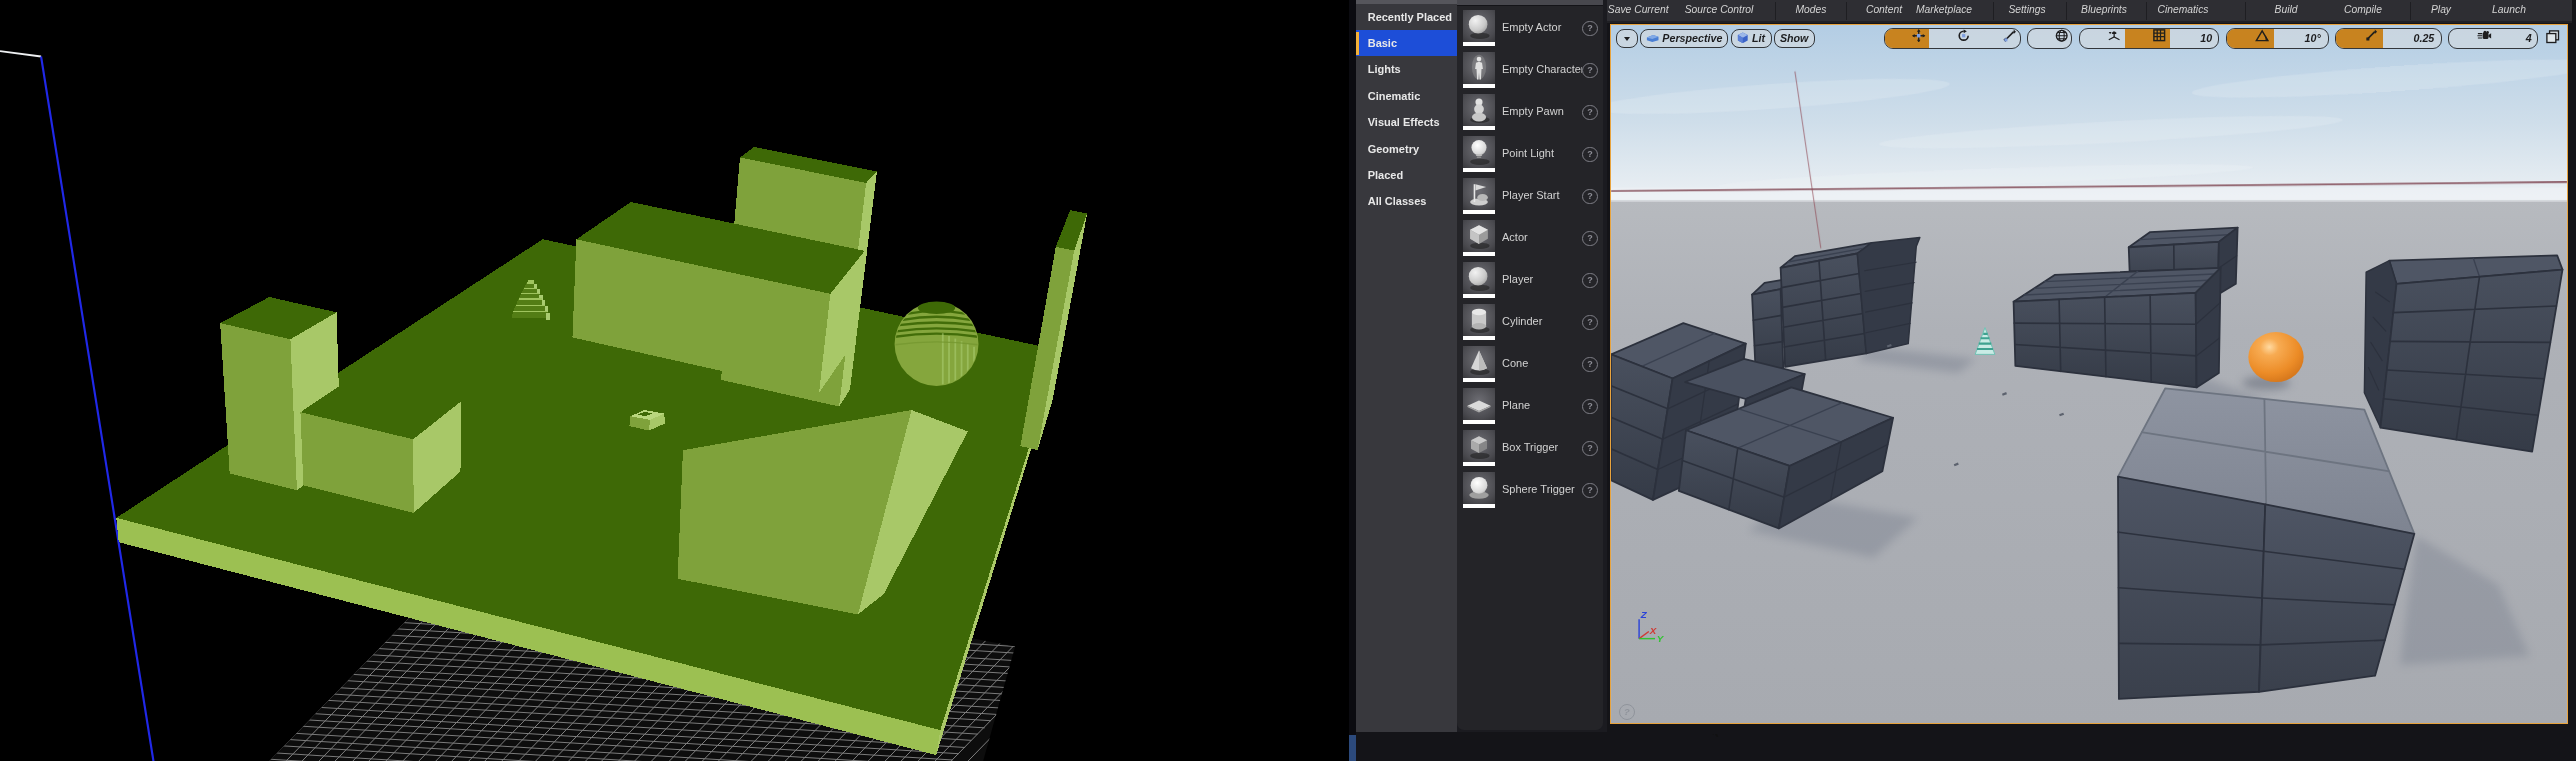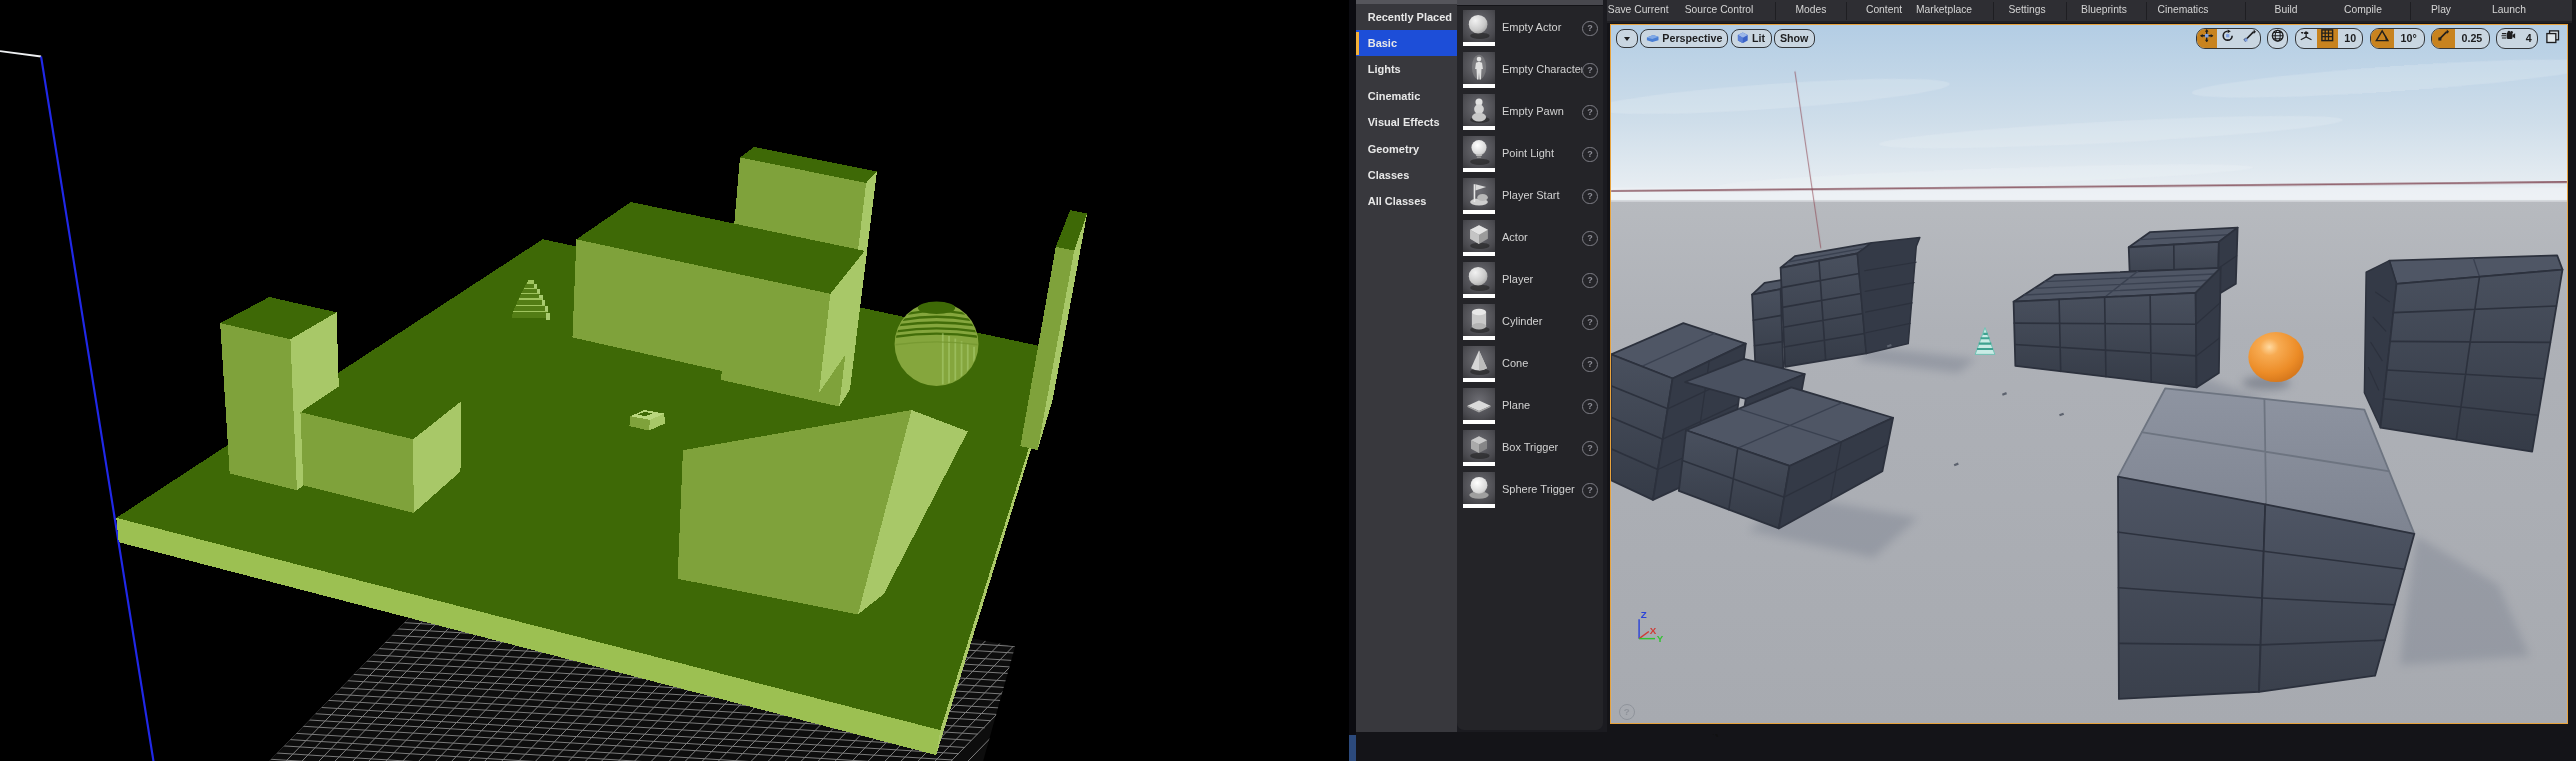--- a/index.html
+++ b/index.html
@@ -16,32 +16,32 @@
   .cat-row.selected::before{content:"";position:absolute;left:0;top:1.8px;bottom:1.8px;width:2.7px;background:#f3b13a;}
   #items-col{position:absolute;left:108px;top:0;width:150px;height:732px;background:#1b1b20;}
   #items-panel{position:absolute;left:0;top:0;width:146px;height:730px;background:#242428;border-radius:0 0 7.1px 7.1px;}
   #items-panel .top-sliver{height:5.4px;background:#48484e;border-bottom:0.9px solid #141418;}
   .item-row{position:relative;height:42px;}
   .item-icon{position:absolute;left:6.3px;top:3.6px;width:32px;height:36px;}
   .item-icon svg{display:block;}
   .item-icon-bar{height:3.6px;background:#fff;}
   .item-label{position:absolute;left:45px;top:0;height:42px;line-height:42px;color:#d2d2d2;font-size:11px;white-space:nowrap;overflow:hidden;width:80px;}
   .help-circle{position:absolute;right:5.4px;top:14.3px;width:13.4px;height:13.4px;border:1.3px solid #7e7e86;border-radius:50%;color:#8e8e96;font-size:9px;font-weight:bold;text-align:center;line-height:13.4px;}
-  #main-col{position:absolute;left:258px;top:0;width:969px;height:762px;}
+  #main-col{position:absolute;left:258px;top:0;width:969px;height:762px;font-style:italic;}
   #ue-toolbar{position:absolute;left:0;top:0;width:969px;height:21.4px;background:#2e2e33;border-bottom:2.7px solid #202024;}
   .tb-item{position:absolute;top:0;width:82px;height:21.4px;line-height:19.6px;text-align:center;color:#d4d4d4;font-size:10.3px;cursor:pointer;}
   .tb-sep{position:absolute;top:1.8px;width:0.9px;height:18px;background:#1e1e22;}
   #viewport-frame{position:absolute;left:2.7px;top:24px;width:956px;height:698px;border:1.8px solid #e8a33d;background:#ffffff;}
   #viewport-inner{position:relative;width:956px;height:698px;}
   #ue-canvas{position:absolute;left:0;top:0;}
   .vp-btn{position:absolute;top:3.6px;height:17px;background:rgba(205,215,223,0.82);border:1.3px solid #33363a;border-radius:8px;color:#1d1d1f;font-size:10.7px;font-weight:bold;line-height:16px;text-align:center;cursor:pointer;}
   .vp-btn .bicon{display:inline-block;vertical-align:-1.8px;}
   #vp-right-tools{position:absolute;right:7.1px;top:2.7px;height:19px;}
   .pill{position:relative;float:left;height:19px;margin-left:6.3px;background:rgba(205,215,223,0.82);border:1.3px solid #33363a;border-radius:9px;overflow:hidden;}
-  .pill .seg{float:left;height:26px;line-height:18px;text-align:center;color:#1d1d1f;font-size:10.7px;font-weight:bold;cursor:pointer;position:relative;}
+  .pill .seg{float:left;height:26px;line-height:18px;text-align:center;color:#1d1d1f;font-size:10.7px;font-weight:bold;cursor:pointer;position:relative;padding-left:24px;}
   .pill .seg.active{background:#c8831f;}
   .pill .seg .drop{position:absolute;bottom:0px;right:3.6px;width:0;height:0;border-left:2.7px solid transparent;border-right:2.7px solid transparent;border-top:3.6px solid #1d1d1f;}
   #axis-gizmo{position:absolute;left:21.4px;bottom:77px;width:39px;height:36px;}
   #vp-help{position:absolute;left:8px;bottom:2.7px;width:14.3px;height:14.3px;border:1.8px solid #858a92;border-radius:50%;color:#858a92;font-size:9.8px;font-weight:bold;text-align:center;line-height:14.3px;opacity:0.7;}
   #below-vp{position:absolute;left:0;top:726px;width:969px;height:8px;background:#141418;}
   #cb-bar{position:absolute;left:7.1px;top:734px;width:1220px;height:28px;background:#131316;}
   #cb-tab{position:absolute;left:5.4px;top:0.9px;width:138px;height:27px;background:#1f1f23;border-radius:3.6px 3.6px 0 0;cursor:pointer;}
   #cb-tab .cb-icon{position:absolute;left:7.1px;top:6.3px;}
   #cb-tab .cb-label{position:absolute;left:30px;top:0;height:27px;line-height:27px;color:#c9c9c9;font-size:11px;}
   #cb-tab .cb-close{position:absolute;right:7.1px;top:0;height:27px;line-height:25px;color:#77777d;font-size:11.6px;cursor:pointer;}
@@ -148,21 +148,21 @@
       <span class="cat-label">Basic</span></div>
 <div class="cat-row">
       <span class="cat-label">Lights</span></div>
 <div class="cat-row">
       <span class="cat-label">Cinematic</span></div>
 <div class="cat-row">
       <span class="cat-label">Visual Effects</span></div>
 <div class="cat-row">
       <span class="cat-label">Geometry</span></div>
 <div class="cat-row">
-      <span class="cat-label">Classes</span></div>
+      <span class="cat-label">Placed</span></div>
 <div class="cat-row">
       <span class="cat-label">All Classes</span></div>
 
     </div>
     <div id="items-col">
       <div id="items-panel">
         <div class="top-sliver"></div>
         <svg width="0" height="0" style="position:absolute">
             <defs>
           <radialGradient id="gmatte" cx="0.35" cy="0.3" r="0.9">

